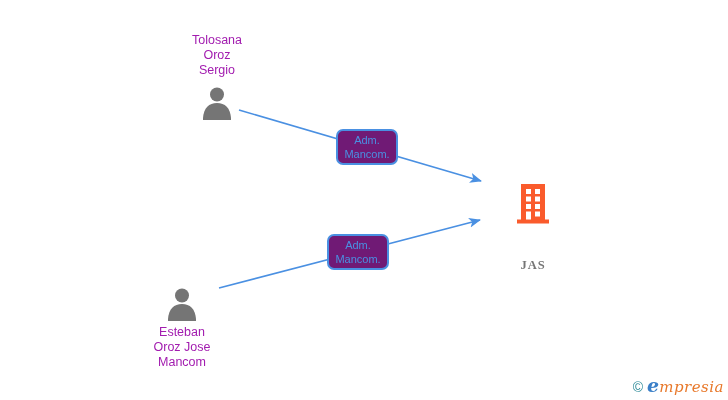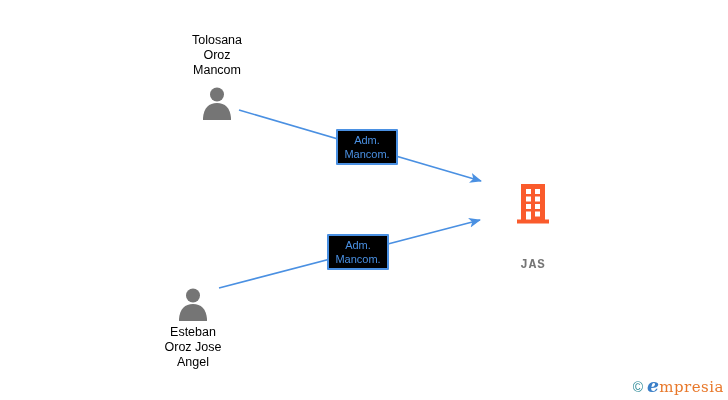--- a/index.html
+++ b/index.html
@@ -24,47 +24,47 @@
     z-index: 2;
     display: flex;
     flex-direction: column;
     align-items: center;
     text-align: center;
   }
 
   .person-name {
     font-size: 12.5px;
     line-height: 15px;
-    color: #000000;
+    color: #a21caf;
   }
 
   .person-icon-svg { display: block; }
 
   .gap-sm { height: 9px; }
   .gap-xs { height: 4px; }
 
   .company-name {
-    font-family: Liberation Mono, monospace;
+    font-family: Liberation Serif, serif;
     font-size: 12.5px;
     font-weight: bold;
     line-height: 15px;
     letter-spacing: 1px;
     color: #757575;
     white-space: pre;
   }
 
   .edge-label {
     position: absolute;
     z-index: 2;
     box-sizing: border-box;
     width: 62px;
     height: 36px;
-    background: #000000;
+    background: #701a75;
     border: 2px solid #4a90e2;
-    border-radius: 1px;
+    border-radius: 7px;
     display: flex;
     flex-direction: column;
     align-items: center;
     justify-content: center;
     font-size: 11px;
     line-height: 14px;
     color: #4a90e2;
     text-align: center;
   }
 
@@ -84,20 +84,21 @@
   }
   .logo .brand-e {
     font-family: "DejaVu Serif", serif;
     font-style: italic;
     font-weight: bold;
     font-size: 19px;
     color: #3a7fc8;
   }
   .logo .brand-rest {
     font-family: "DejaVu Serif", serif;
+    font-style: italic;
     font-size: 15px;
     color: #e8782a;
     letter-spacing: 0.5px;
   }
 </style>
 </head>
 <body>
 
 <div class="canvas">
 
@@ -108,43 +109,43 @@
       </marker>
     </defs>
     <line x1="239" y1="110" x2="481" y2="181" stroke-width="1.6" marker-end="url(#arrowhead)" stroke="#4a90e2"></line>
     <line x1="219" y1="288" x2="480" y2="220" stroke-width="1.6" marker-end="url(#arrowhead)" stroke="#4a90e2"></line>
   </svg>
 
   <div class="node" style="left:157px; top:33px; width:120px;">
     <div class="person-name">
       <div>Tolosana</div>
       <div>Oroz</div>
-      <div>Mancom</div>
+      <div>Sergio</div>
     </div>
     <div class="gap-sm"></div>
     <svg class="person-icon-svg" width="32" height="33" viewBox="0 0 32 33">
       <g fill="#757575">
         <circle cx="16" cy="7.5" r="7"></circle>
         <path d="M16 16 C 24 16 29.3 21 30 31 L30 33 L2 33 L2 31 C 2.7 21 8 16 16 16 Z"></path>
       </g>
     </svg>
   </div>
 
-  <div class="node" style="left:133px; top:288px; width:120px;">
+  <div class="node" style="left:122px; top:288px; width:120px;">
     <svg class="person-icon-svg" width="32" height="33" viewBox="0 0 32 33">
       <g fill="#757575">
         <circle cx="16" cy="7.5" r="7"></circle>
         <path d="M16 16 C 24 16 29.3 21 30 31 L30 33 L2 33 L2 31 C 2.7 21 8 16 16 16 Z"></path>
       </g>
     </svg>
     <div class="gap-xs"></div>
     <div class="person-name">
       <div>Esteban</div>
       <div>Oroz Jose</div>
-      <div>Angel</div>
+      <div>Mancom</div>
     </div>
   </div>
 
   <div class="node" style="left:463px; top:183px; width:140px;">
     <svg width="38" height="41" viewBox="0 0 38 41">
       <g fill="#fa5b2c">
         <rect x="7" y="1" width="24" height="36"></rect>
         <rect x="3" y="36.5" width="32" height="4"></rect>
       </g>
       <g fill="#ffffff">

